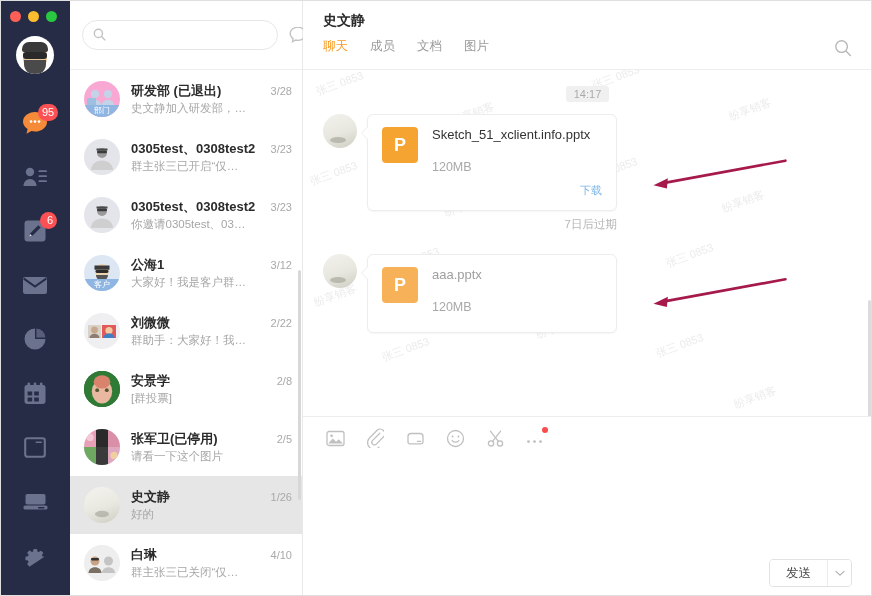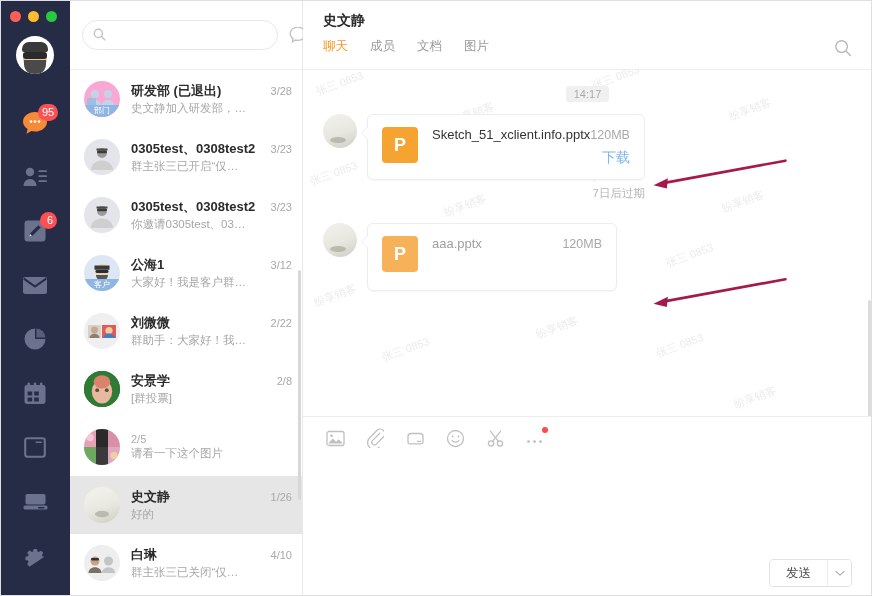--- a/index.html
+++ b/index.html
@@ -346,39 +346,41 @@
   }
   .file-icon.dim { background: #f7b158; }
   .file-meta {
     flex: 1;
     display: flex;
     flex-direction: column;
   }
   .file-line {
     display: flex;
     align-items: baseline;
+    gap: 18px;
     justify-content: space-between;
+    flex-direction: column;
   }
   .file-name {
     font-size: 13px;
     color: #333333;
     white-space: nowrap;
   }
   .file-name.dim { color: #9f9f9f; }
   .file-size {
     font-size: 12.5px;
     color: #a8a8a8;
     flex: 0 0 auto;
   }
   .file-action {
     text-align: right;
     margin-top: 6px;
   }
   .dl-link {
-    font-size: 14px;
+    font-size: 11px;
     color: #7fb6e8;
     cursor: pointer;
   }
   .expire {
     font-size: 11.5px;
     color: #b6b6b6;
     text-align: right;
     margin: 6px 0 0 0;
   }
 
@@ -708,20 +710,21 @@
             <rect x="20" y="0" width="10" height="15" fill="#d98fa8"></rect>
             <rect x="0" y="15" width="10" height="15" fill="#6fa860"></rect>
             <rect x="10" y="15" width="10" height="15" fill="#3a3a3a"></rect>
             <rect x="20" y="15" width="10" height="15" fill="#e0a8c0"></rect>
             <circle cx="5" cy="7" r="3" fill="#f4c8d8"></circle>
             <circle cx="25" cy="22" r="3" fill="#f0d0a0"></circle>
           </svg>
         </div>
         <div class="ci-text">
           <div class="ci-top">
+            <span class="ci-name">张军卫(已停用)</span>
             <span class="ci-date">2/5</span>
           </div>
           <div class="ci-msg">请看一下这个图片</div>
         </div>
       </div>
 
       <div class="chat-item active">
         <div class="ci-avatar" style="background:linear-gradient(160deg,#f4f3ee 0%,#e9e8e0 55%,#cfcec4 100%)">
           <svg class="av-person" viewBox="0 0 30 30">
             <ellipse cx="15" cy="23" rx="7" ry="3.2" fill="#9a9a8e" opacity=".55"></ellipse>

